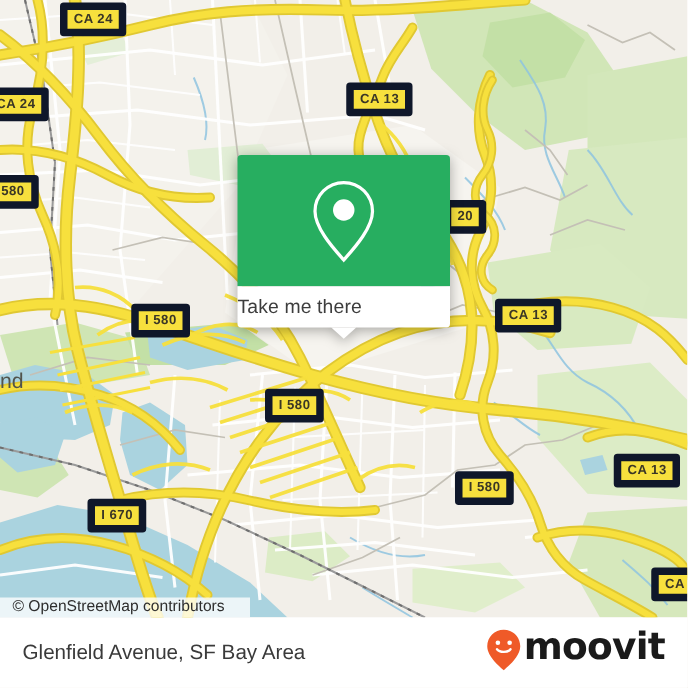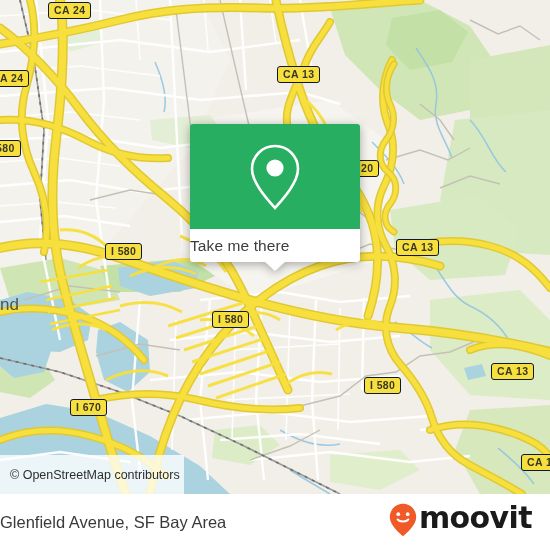--- a/index.html
+++ b/index.html
@@ -38,21 +38,21 @@
     position: absolute;
     left: 0;
     top: 0;
     display: block;
   }
 
   
   .shield {
     position: absolute;
     background: #f7e03d;
-    border: 1px solid #0f172a;
+    border: 6px solid #0f172a;
     border-radius: 3px;
     color: #3a3626;
     font-family: "Liberation Sans", sans-serif;
     font-weight: bold;
     font-size: 10.5px;
     letter-spacing: 0.4px;
     line-height: 15px;
     height: 15px;
     padding: 0 5px;
     white-space: nowrap;
@@ -111,24 +111,24 @@
     border-left: 10px solid transparent;
     border-right: 10px solid transparent;
     border-top: 9px solid #ffffff;
   }
 
   
   .attribution {
     position: absolute;
     left: 0;
     bottom: 0;
-    height: 39px;
-    padding: 0 4px 0 10px;
+    height: 16px;
+    padding: 0 20px 0 10px;
     display: flex;
-    align-items: center;
+    align-items: flex-start;
     background: rgba(255,255,255,0.78);
     color: #2e2e2e;
     font-size: 12.5px;
     font-family: "Liberation Sans", sans-serif;
     white-space: nowrap;
   }
 
   
   .footer {
     position: absolute;
@@ -136,20 +136,21 @@
     top: 494px;
     width: 550px;
     height: 56px;
     background: #ffffff;
     display: flex;
     align-items: center;
     justify-content: space-between;
     overflow: hidden;
   }
   .footer-title {
+    padding-left: 18px;
     color: #3a3a3a;
     font-size: 16.5px;
     font-family: "Liberation Sans", sans-serif;
     white-space: nowrap;
   }
   .brand {
     display: flex;
     padding-right: 18px;
   }
   .brand-mark { display: block; }

